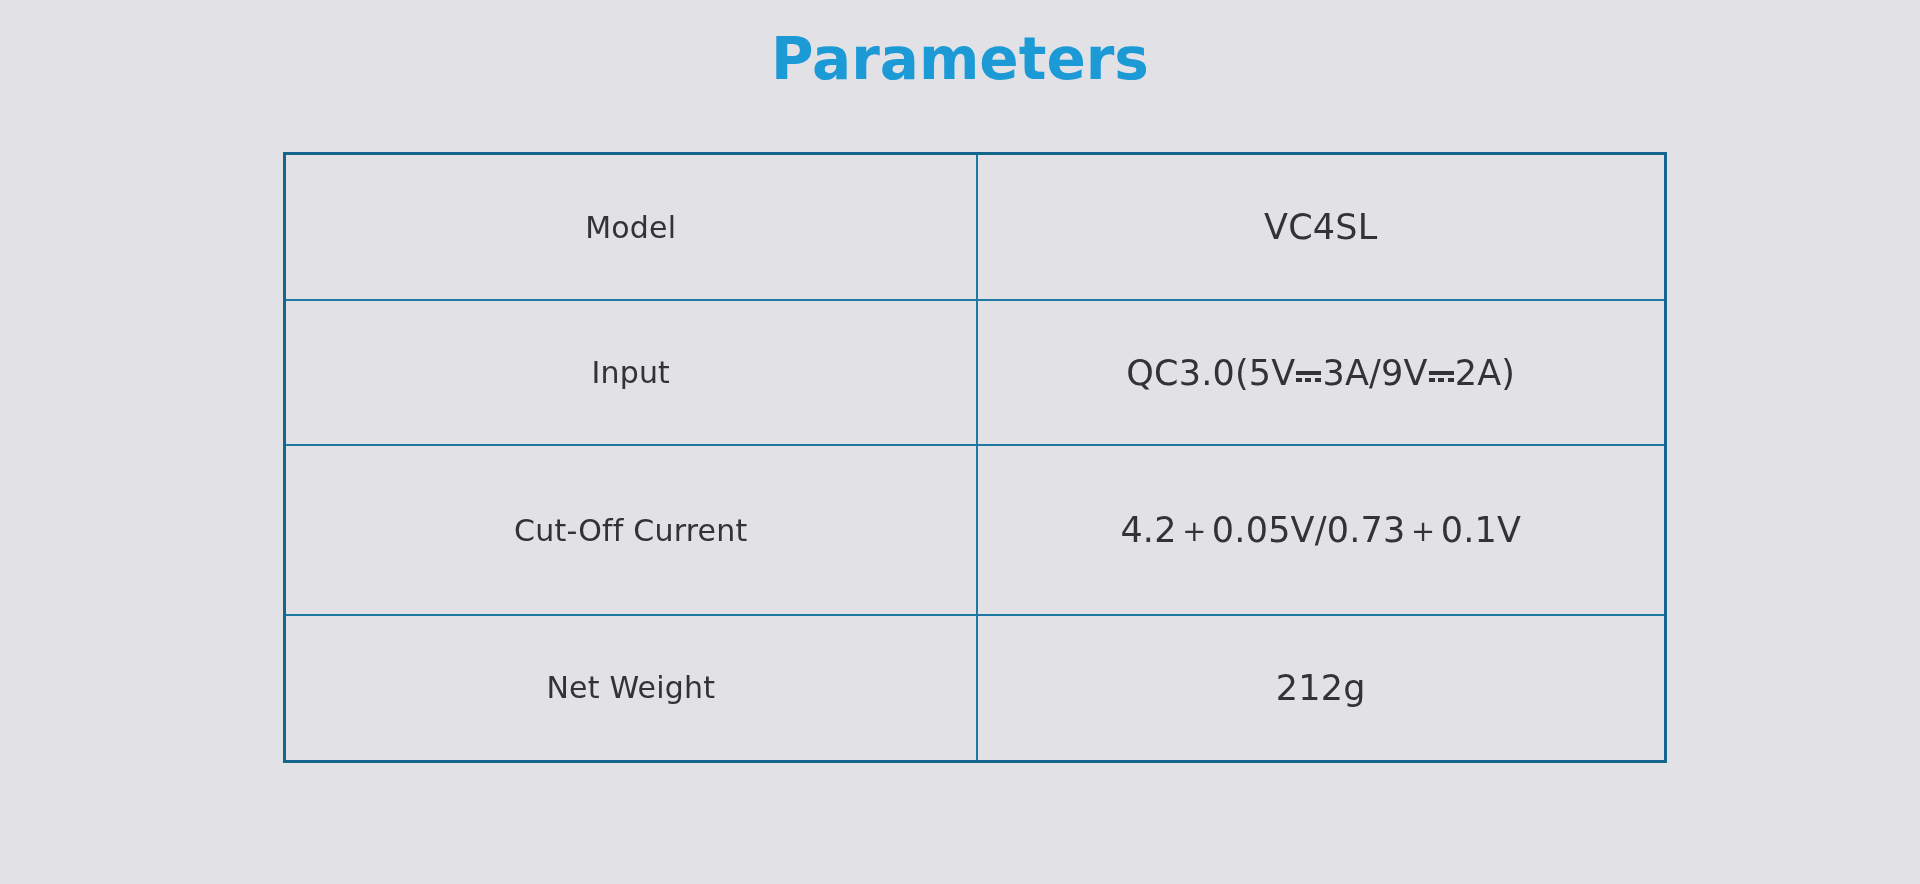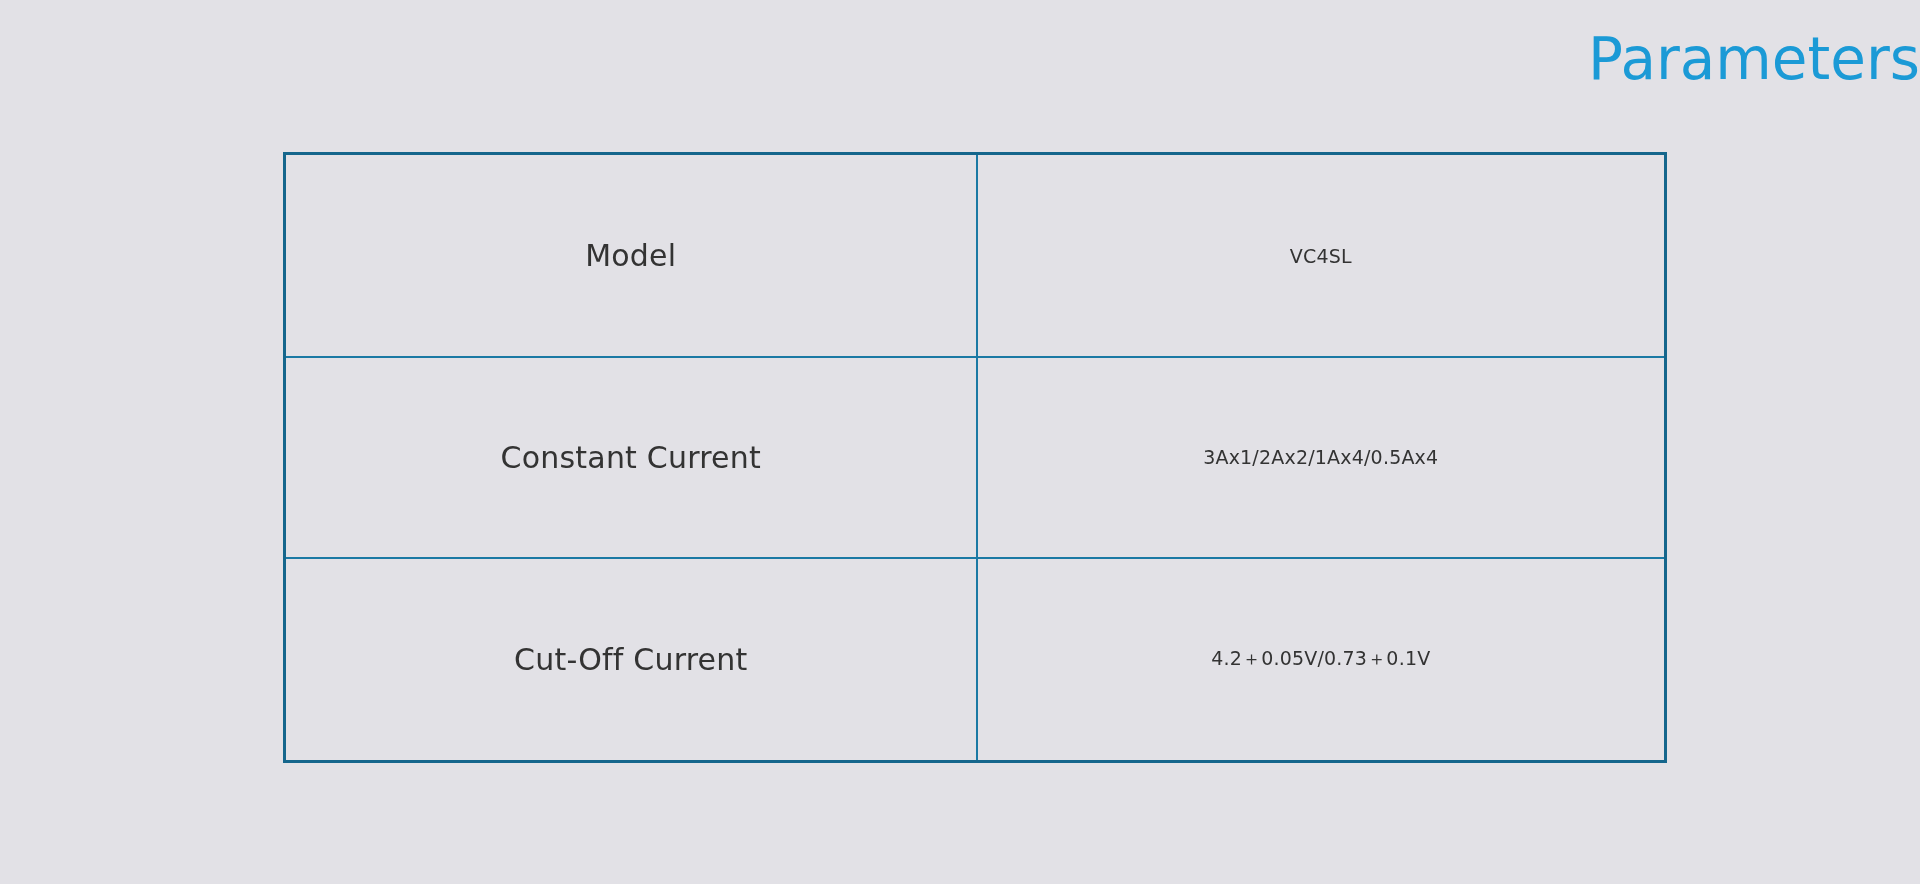--- a/index.html
+++ b/index.html
@@ -20,23 +20,23 @@
     height: 884px;
     box-sizing: border-box;
   }
 
   
   .title {
     position: absolute;
     top: 28px;
     left: 0;
     width: 1920px;
-    text-align: right;
+    text-align: center;
     font-size: 58px;
-    font-weight: normal;
+    font-weight: bold;
     color: #1b9ad6;
     letter-spacing: 0px;
     line-height: 1.1;
     font-family: "DejaVu Sans", "Liberation Sans", sans-serif;
   }
 
   
   .spec-table-wrap {
     position: absolute;
     left: 283px;
@@ -65,21 +65,21 @@
     padding: 0 17px;
     font-weight: normal;
   }
 
   td.cell-label {
     font-size: 30px;
     letter-spacing: 0.2px;
   }
 
   td.cell-value {
-    font-size: 19px;
+    font-size: 35px;
     letter-spacing: 0.2px;
   }
 
   
   .dc-symbol {
     display: inline-block;
     position: relative;
     width: 25px;
     height: 0.75em;
     vertical-align: middle;
@@ -121,32 +121,38 @@
         <col class="col-label">
         <col class="col-value">
       </colgroup>
       <tbody>
 
         <tr>
           <td class="cell-label">Model</td>
           <td class="cell-value">VC4SL</td>
         </tr>
 
+        <tr>
+          <td class="cell-label">Input</td>
+          <td class="cell-value">
+            <span>QC3.0(5V</span><span class="dc-symbol"><span class="dc-bar"></span><span class="dc-dashes"></span></span><span>3A/9V</span><span class="dc-symbol"><span class="dc-bar"></span><span class="dc-dashes"></span></span><span>2A)</span>
+          </td>
+        </tr>
 
-        <tr>
-          <td class="cell-label">Constant Current</td>
-          <td class="cell-value">3Ax1/2Ax2/1Ax4/0.5Ax4</td>
-        </tr>
 
         <tr>
           <td class="cell-label">Cut-Off Current</td>
           <td class="cell-value">4.2＋0.05V/0.73＋0.1V</td>
         </tr>
 
 
 
 
+        <tr>
+          <td class="cell-label">Net Weight</td>
+          <td class="cell-value">212g</td>
+        </tr>
 
       </tbody>
     </table>
   </div>
 
 </div>
 
 </body></html>

